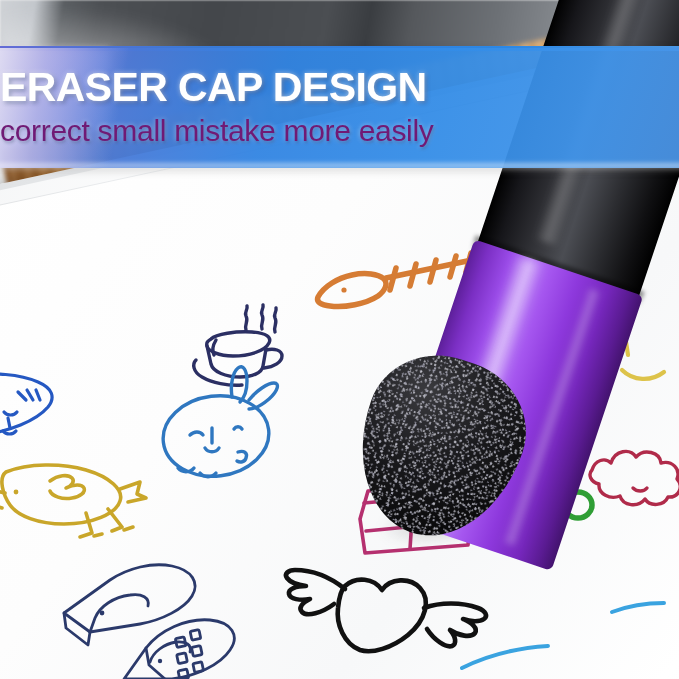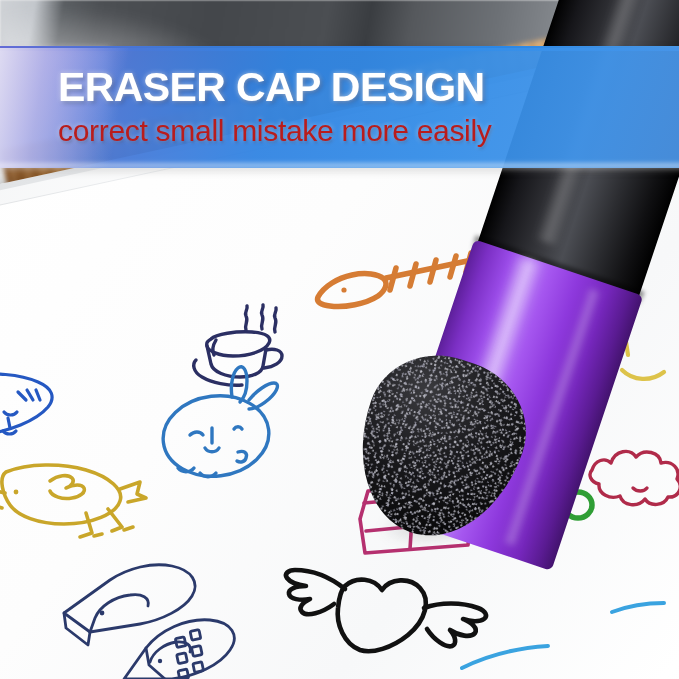--- a/index.html
+++ b/index.html
@@ -221,33 +221,33 @@
     background:linear-gradient(90deg,#6f6fe0 0%,#3d7fe0 30%,#2e8ef0 70%,#57a4f2 100%);
   }
   .banner-fadeleft{
     position:absolute;left:-30px;top:48px;width:150px;height:120px;
     transform:skewX(-9deg);
     background:linear-gradient(90deg, rgba(245,246,250,.92) 0%, rgba(215,215,235,.55) 45%, rgba(255,255,255,0) 100%);
   }
   .banner-text{
     position:absolute;left:0;top:52px;width:679px;height:112px;
     display:flex;flex-direction:column;justify-content:center;
-    padding-left:58px;box-sizing:border-box;
+    box-sizing:border-box;
   }
   .headline{
     color:#ffffff;
     font-size:41px;
     font-weight:bold;
     letter-spacing:-0.6px;
     line-height:1.02;
     text-shadow:0 0 5px rgba(255,255,255,.55), 2px 2px 4px rgba(20,40,90,.45);
     white-space:nowrap;
   }
   .subline{
-    color:#b91c1c;
+    color:#701a75;
     font-size:30px;
     font-weight:normal;
     letter-spacing:-0.3px;
     line-height:1.15;
     margin-top:5px;
     text-shadow:0 0 5px rgba(255,255,255,.5), 1px 2px 3px rgba(20,40,90,.38);
     white-space:nowrap;
   }
 
   .banner-bottomglow{

